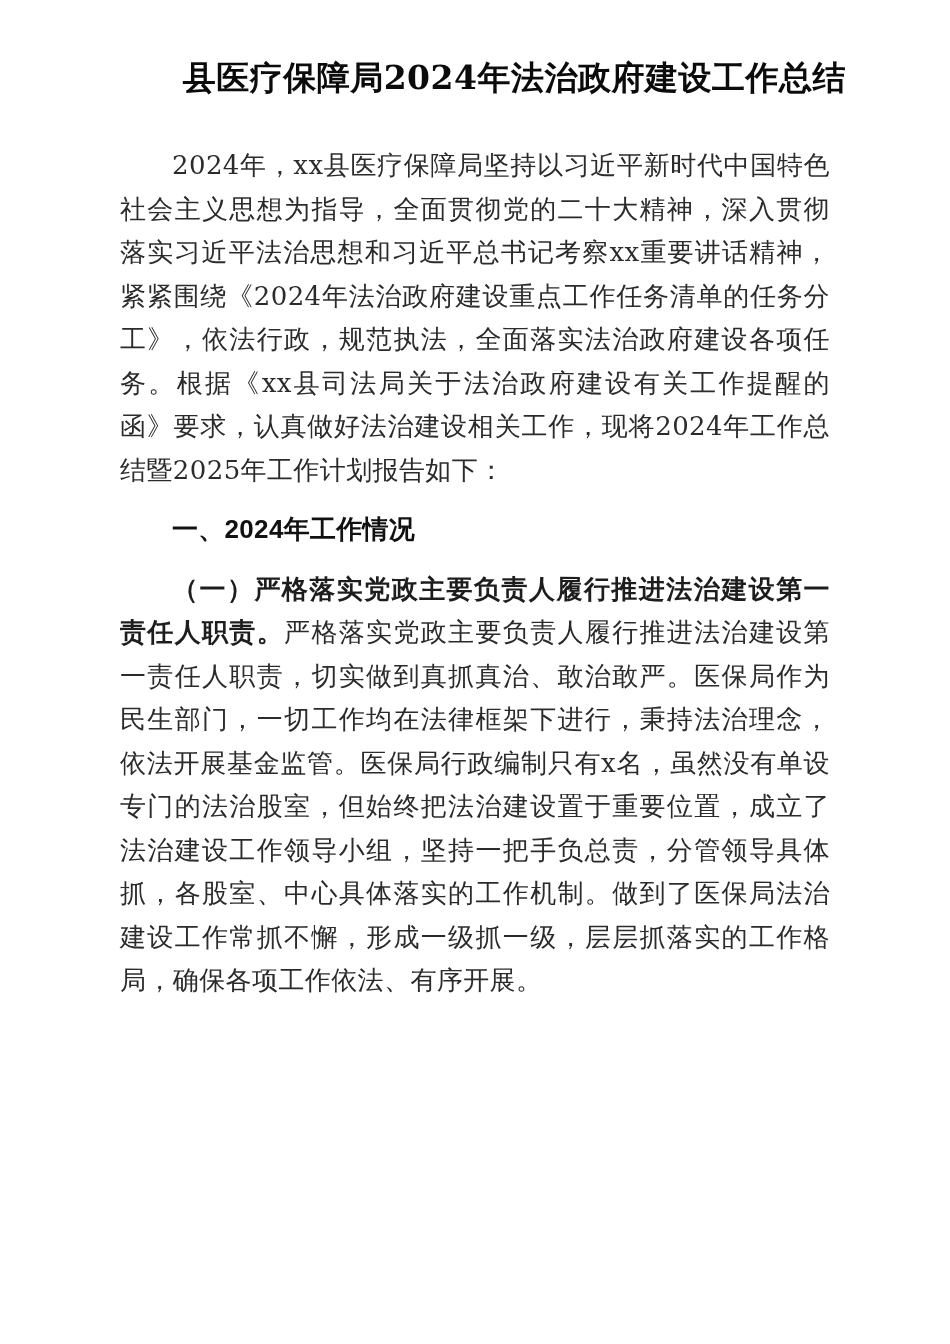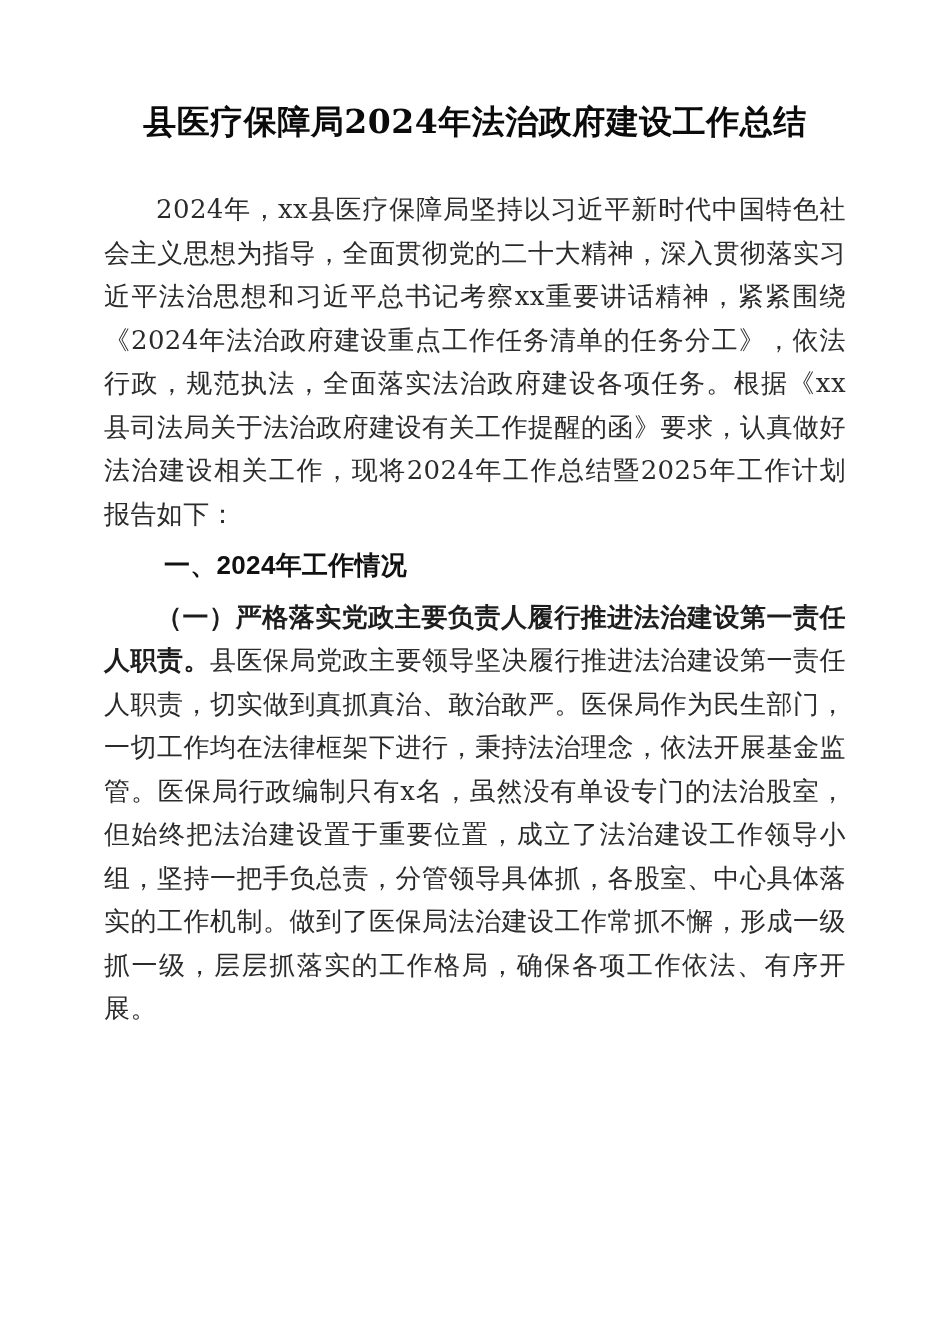--- a/index.html
+++ b/index.html
@@ -28,62 +28,62 @@
   .content {
     position: absolute;
     left: 104px;
     top: 0;
     width: 742px;
   }
 
   
   .doc-title {
     margin: 0;
-    padding-top: 96px;
-    text-align: center;
+    padding-top: 52px;
+    text-align: right;
     font-family: "DejaVu Serif", "Liberation Serif", serif;
     font-weight: 700;
     font-size: 33px;
     line-height: 52px;
     letter-spacing: 0.5px;
     color: #0b0b0b;
     text-rendering: geometricPrecision;
   }
   .doc-title .tline {
     display: block;
     white-space: nowrap;
   }
 
   
   .body-block {
     margin-top: 40px;
   }
 
   p.para {
-    margin: 0;
+    margin: 16px;
     font-family: "DejaVu Serif", "Liberation Serif", serif;
     font-size: 26px;
     line-height: 43.5px;
     color: #2b2b2b;
     text-align: justify;
     text-justify: inter-character;
     text-indent: 2em;
     letter-spacing: 0.4px;
     word-break: break-all;
   }
 
   
   .lead {
     font-weight: 600;
     color: #1d1d1d;
   }
 
   
   h2.section-heading {
-    margin: 8px;
+    margin: 16px;
     font-family: "Liberation Sans", "DejaVu Sans", sans-serif;
     font-weight: 700;
     font-size: 26px;
     line-height: 43.5px;
     color: #111111;
     text-indent: 2em;
     letter-spacing: 0.3px;
   }
 </style>
 </head>
@@ -95,17 +95,17 @@
     <h1 class="doc-title">
       <span class="tline">县医疗保障局2024年法治政府建设工作总结</span>
     </h1>
 
     <div class="body-block">
 
       <p class="para">2024年，xx县医疗保障局坚持以习近平新时代中国特色社会主义思想为指导，全面贯彻党的二十大精神，深入贯彻落实习近平法治思想和习近平总书记考察xx重要讲话精神，紧紧围绕《2024年法治政府建设重点工作任务清单的任务分工》，依法行政，规范执法，全面落实法治政府建设各项任务。根据《xx县司法局关于法治政府建设有关工作提醒的函》要求，认真做好法治建设相关工作，现将2024年工作总结暨2025年工作计划报告如下：</p>
 
       <h2 class="section-heading">一、2024年工作情况</h2>
 
-      <p class="para"><span class="lead">（一）严格落实党政主要负责人履行推进法治建设第一责任人职责。</span><span>县医保局党政主要领导坚决履行推进法治建设第一责任人职责，切实做到真抓真治、敢治敢严。医保局作为民生部门，一切工作均在法律框架下进行，秉持法治理念，依法开展基金监管。医保局行政编制只有x名，虽然没有单设专门的法治股室，但始终把法治建设置于重要位置，成立了法治建设工作领导小组，坚持一把手负总责，分管领导具体抓，各股室、中心具体落实的工作机制。做到了医保局法治建设工作常抓不懈，形成一级抓一级，层层抓落实的工作格局，确保各项工作依法、有序开展。</span></p>
+      <p class="para"><span class="lead">（一）严格落实党政主要负责人履行推进法治建设第一责任人职责。</span><span>严格落实党政主要负责人履行推进法治建设第一责任人职责，切实做到真抓真治、敢治敢严。医保局作为民生部门，一切工作均在法律框架下进行，秉持法治理念，依法开展基金监管。医保局行政编制只有x名，虽然没有单设专门的法治股室，但始终把法治建设置于重要位置，成立了法治建设工作领导小组，坚持一把手负总责，分管领导具体抓，各股室、中心具体落实的工作机制。做到了医保局法治建设工作常抓不懈，形成一级抓一级，层层抓落实的工作格局，确保各项工作依法、有序开展。</span></p>
 
     </div>
   </div>
 </div>
 
 </body></html>

